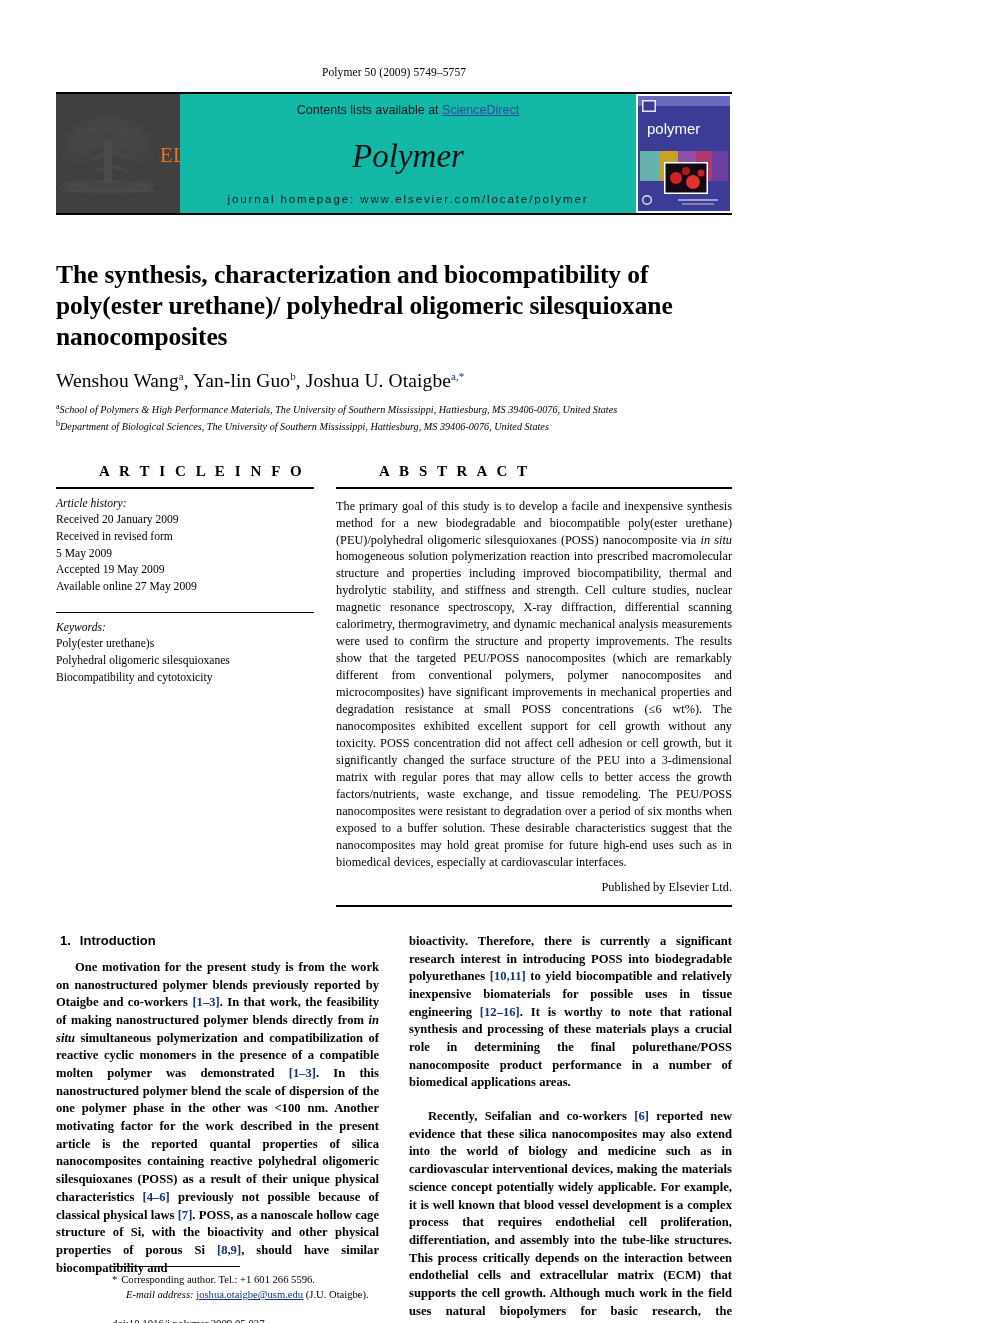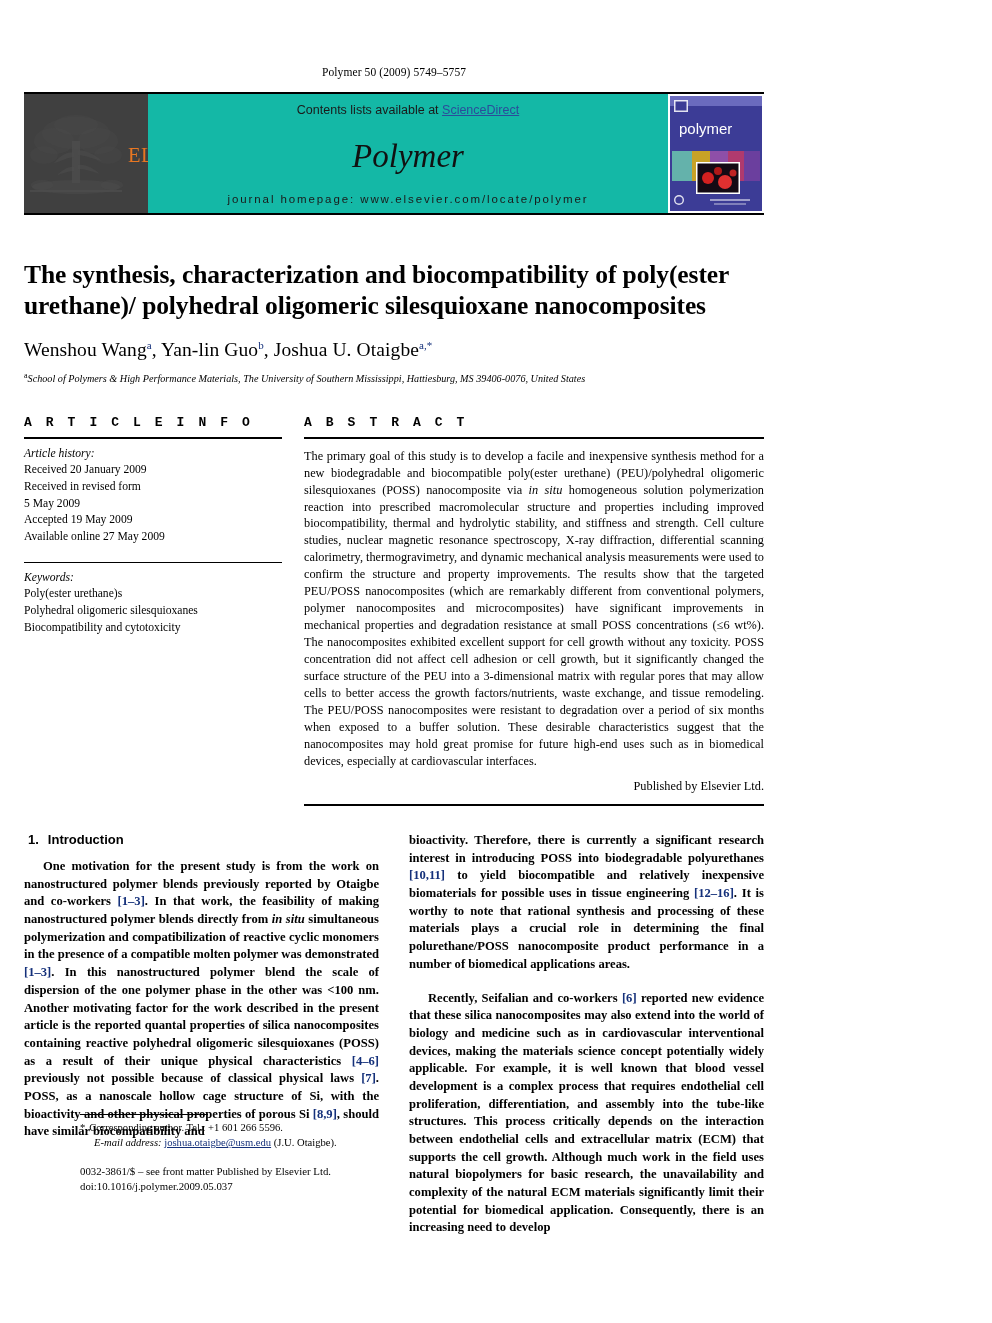--- a/index.html
+++ b/index.html
@@ -13,21 +13,21 @@
     font-family: "Liberation Serif", serif;
     color: #000000;
     position: relative;
     overflow: hidden;
   }
   .page {
     width: 788px;
     height: 1323px;
     position: relative;
     box-sizing: border-box;
-    padding: 0 24px;
+    padding: 0 56px;
   }
 
   
   .running-head {
     text-align: center;
     font-size: 11.5px;
     padding-top: 66px;
     letter-spacing: 0.1px;
   }
 
@@ -139,25 +139,26 @@
   
   .info-abstract {
     margin-top: 28px;
     display: flex;
     gap: 22px;
   }
   .col-info { flex: 0 0 258px; width: 258px; }
   .col-abstract { flex: 1 1 auto; }
 
   .sect-head {
-    font-family: Liberation Mono, monospace;
-    font-size: 13px;
+    font-family: Liberation Serif, serif;
+    font-size: 15px;
     font-weight: bold;
     letter-spacing: 3.1px;
     margin-bottom: 7px;
+    margin-left: 43px;
   }
   .rule-thin { border-top: 1.5px solid #000; }
   .rule-thick { border-top: 2.2px solid #000; }
 
   .info-group { padding-top: 7px; font-size: 11.6px; line-height: 1.44; }
   .info-label { font-style: italic; }
   .info-block-2 { margin-top: 16px; }
 
   .abstract-body {
     padding-top: 9px;
@@ -300,20 +301,21 @@
     <h1 class="paper-title">The synthesis, characterization and biocompatibility of poly(ester urethane)/ polyhedral oligomeric silesquioxane nanocomposites</h1>
 
     <div class="authors">
       <span><span>Wenshou Wang</span><sup>a</sup></span>,
       <span><span>Yan-lin Guo</span><sup>b</sup></span>,
       <span><span>Joshua U. Otaigbe</span><sup>a,*</sup></span>
     </div>
 
     <div class="affiliations">
       <div><sup>a</sup><span>School of Polymers &amp; High Performance Materials, The University of Southern Mississippi, Hattiesburg, MS 39406-0076, United States</span></div>
+      <div><sup>b</sup><span>Department of Biological Sciences, The University of Southern Mississippi, Hattiesburg, MS 39406-0076, United States</span></div>
     </div>
   </div>
 
   <div class="info-abstract">
 
     <div class="col-info">
       <div class="sect-head">A R T I C L E  I N F O</div>
       <div class="rule-thick"></div>
       <div class="info-group">
         <div class="info-label">Article history:</div>
@@ -350,21 +352,20 @@
 
       <p class="para"><span>One motivation for the present study is from the work on nanostructured polymer blends previously reported by Otaigbe and co-workers </span><a class="ref-link" href="#">[1–3]</a><span>. In that work, the feasibility of making nanostructured polymer blends directly from </span><span class="ital">in situ</span><span> simultaneous polymerization and compatibilization of reactive cyclic monomers in the presence of a compatible molten polymer was demonstrated </span><a class="ref-link" href="#">[1–3]</a><span>. In this nanostructured polymer blend the scale of dispersion of the one polymer phase in the other was &lt;100 nm. Another motivating factor for the work described in the present article is the reported quantal properties of silica nanocomposites containing reactive polyhedral oligomeric silesquioxanes (POSS) as a result of their unique physical characteristics </span><a class="ref-link" href="#">[4–6]</a><span> previously not possible because of classical physical laws </span><a class="ref-link" href="#">[7]</a><span>. POSS, as a nanoscale hollow cage structure of Si, with the bioactivity and other physical properties of porous Si </span><a class="ref-link" href="#">[8,9]</a><span>, should have similar biocompatibility and</span></p>
 
       <div class="footer-zone">
         <div class="fn-rule"></div>
         <div class="footnote">
           <span class="star">*</span><span>Corresponding author. Tel.: +1 601 266 5596.</span>
           <span class="fn-indent"><span class="fn-em">E-mail address:</span> <a class="mail" href="#">joshua.otaigbe@usm.edu</a> <span>(J.U. Otaigbe).</span></span>
         </div>
         <div class="imprint">
-          <div>0032-3861/$ – see front matter Published by Elsevier Ltd.</div>
           <div>doi:10.1016/j.polymer.2009.05.037</div>
         </div>
       </div>
     </div>
 
     <div class="bcol">
       <p class="para" style="text-indent:0"><span>bioactivity. Therefore, there is currently a significant research interest in introducing POSS into biodegradable polyurethanes </span><a class="ref-link" href="#">[10,11]</a><span> to yield biocompatible and relatively inexpensive biomaterials for possible uses in tissue engineering </span><a class="ref-link" href="#">[12–16]</a><span>. It is worthy to note that rational synthesis and processing of these materials plays a crucial role in determining the final polurethane/POSS nanocomposite product performance in a number of biomedical applications areas.</span></p>
 
       <p class="para"><span>Recently, Seifalian and co-workers </span><a class="ref-link" href="#">[6]</a><span> reported new evidence that these silica nanocomposites may also extend into the world of biology and medicine such as in cardiovascular interventional devices, making the materials science concept potentially widely applicable. For example, it is well known that blood vessel development is a complex process that requires endothelial cell proliferation, differentiation, and assembly into the tube-like structures. This process critically depends on the interaction between endothelial cells and extracellular matrix (ECM) that supports the cell growth. Although much work in the field uses natural biopolymers for basic research, the unavailability and complexity of the natural ECM materials significantly limit their potential for biomedical application. Consequently, there is an increasing need to develop</span></p>
     </div>

